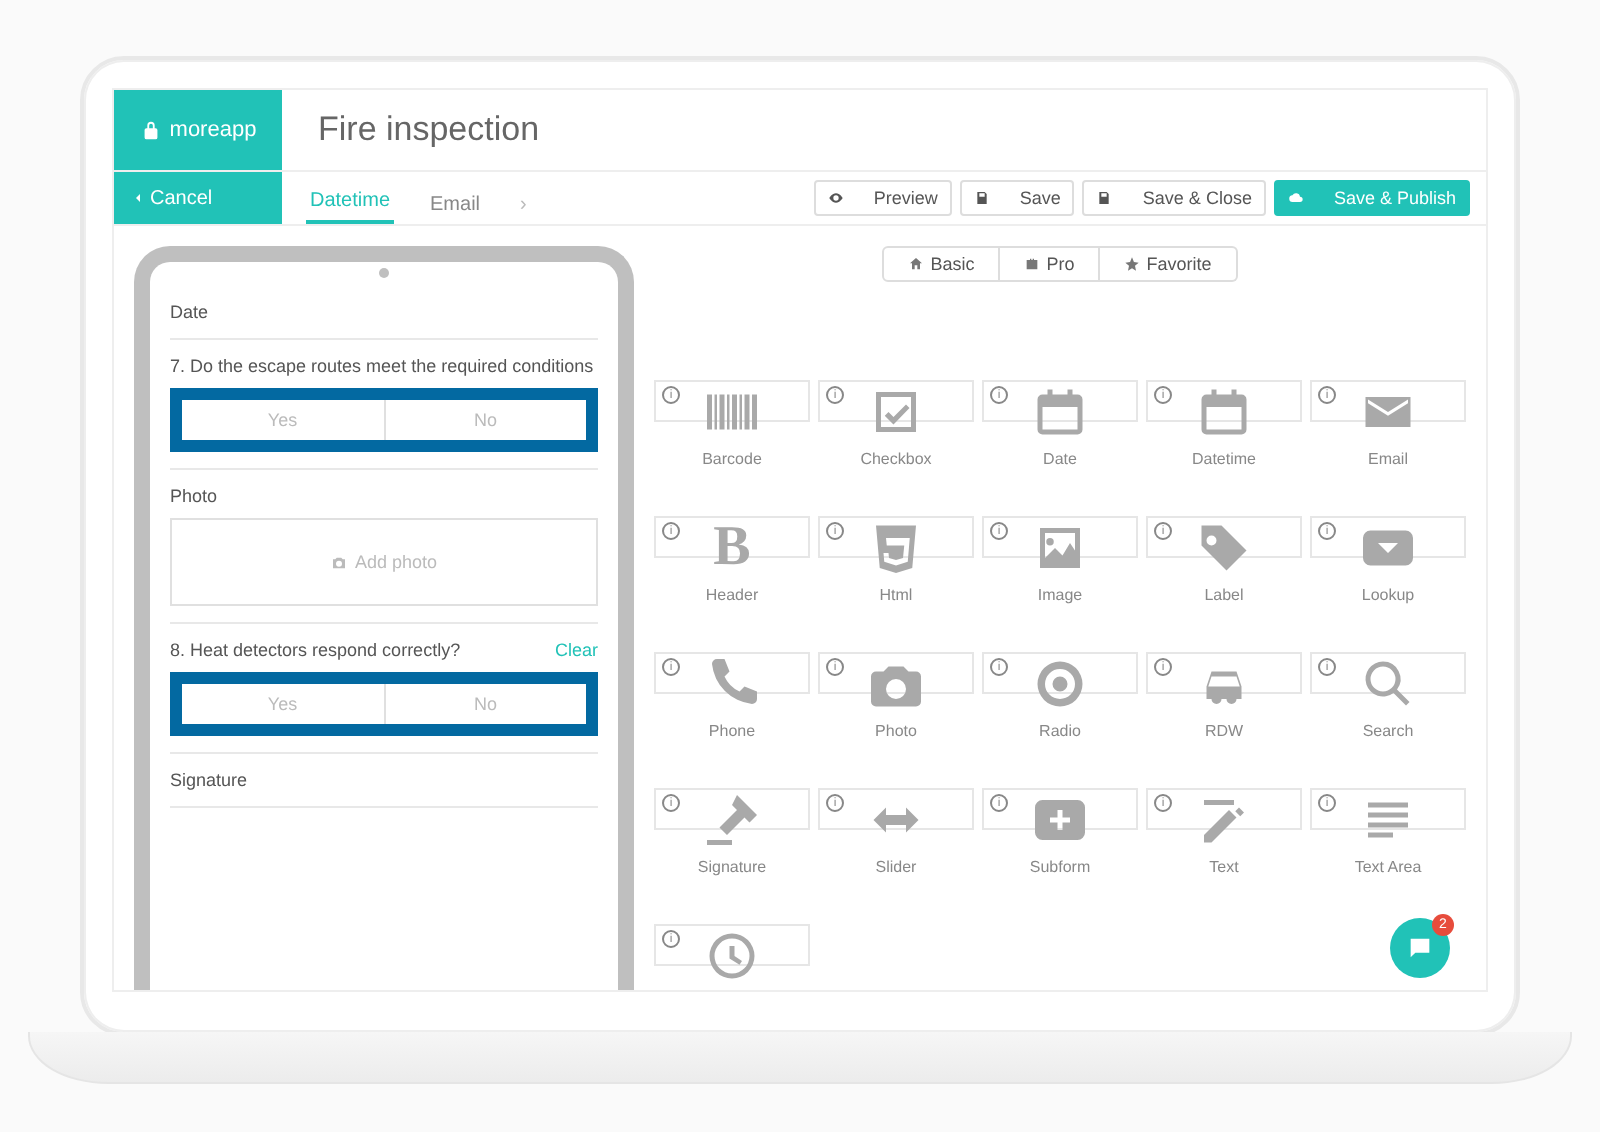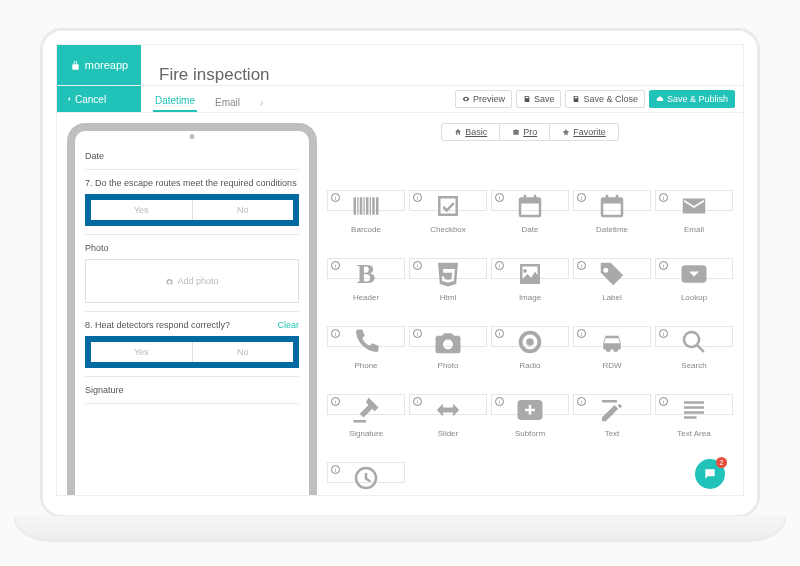--- a/index.html
+++ b/index.html
@@ -14,35 +14,35 @@
     background:linear-gradient(#f6f6f6,#ececec);
     border:1px solid #e5e5e5; border-top:none;
     border-bottom-left-radius:40px 24px; border-bottom-right-radius:40px 24px;
   }
   .screen {
     position:absolute; left:14px; top:14px; right:14px; bottom:20px;
     background:#fff; overflow:hidden; border:1px solid #eee;
   }
 
   
-  .brandbar { height:40px; background:#fff; display:flex; align-items:flex-end; }
+  .brandbar { height:40px; background:#fff; display:flex; align-items:center; }
   .brand { width:84px; height:40px; background:#21c2b7; color:#fff; display:flex; align-items:center; justify-content:center; font-size:11px; gap:4px; }
   .brand svg { width:11px; height:11px; fill:#fff; }
   .title { font-size:17px; font-weight:300; color:#666; padding-left:18px; }
 
   
   .actionbar { height:28px; border-top:1px solid #eee; border-bottom:1px solid #eee; display:flex; align-items:stretch; font-size:10px; }
   .cancel { width:84px; background:#21c2b7; color:#fff; display:flex; align-items:center; padding-left:8px; cursor:pointer; gap:2px;}
   .tabs { display:flex; align-items:flex-end; padding-left:12px; gap:16px; }
   .tab { color:#888; padding:0 2px 4px; cursor:pointer; }
   .tab.active { color:#21c2b7; border-bottom:2px solid #21c2b7; }
   .tab.chev { color:#bbb; cursor:default; }
   .spacer { flex:1; }
   .actions { display:flex; align-items:center; gap:4px; padding-right:8px; }
-  .btn { border:1px solid #ddd; background:#fff; color:#555; border-radius:2px; padding:3px 6px; font-size:9px; cursor:pointer; display:flex; align-items:center; gap:3px;}
+  .btn { border:1px solid #ddd; background:#fff; color:#555; border-radius:2px; padding:3px 6px; font-size:9px; cursor:pointer; display:flex; align-items:center; gap:15px;}
   .btn.primary { background:#21c2b7; border-color:#21c2b7; color:#fff; }
   .btn svg { width:8px; height:8px; fill:currentColor; }
 
   
   .content { display:flex; height:calc(100% - 68px); padding:10px 10px 0 10px; gap:10px; }
   .left { width:250px; }
   .right { flex:1; display:flex; flex-direction:column; }
 
   .device {
     width:100%; height:100%; border:8px solid #bfbfbf; border-bottom:none;
@@ -52,21 +52,21 @@
   .notch { position:absolute; top:3px; left:50%; transform:translateX(-50%); width:5px; height:5px; background:#bfbfbf; border-radius:50%; }
   .form { position:absolute; top:12px; left:0; right:0; bottom:0; overflow:hidden; padding:0 10px; font-size:9px; color:#555; }
   .ffield { border-bottom:1px solid #e8e8e8; padding:8px 0; }
   .ans { display:flex; margin-top:6px; border:6px solid #0369a1; }
   .ans div { flex:1; text-align:center; padding:5px 0; color:#bbb; cursor:pointer; }
   .ans div:first-child { border-right:1px solid #e0e0e0; }
   .addphoto { border:1px solid #e0e0e0; height:44px; display:flex; align-items:center; justify-content:center; color:#bbb; gap:3px; margin-top:6px; cursor:pointer; }
   .clear { float:right; color:#21c2b7; font-size:9px; cursor:pointer; }
 
   .cattabs { display:flex; justify-content:center; gap:0; margin-bottom:6px; }
-  .cattab { border:1px solid #ddd; padding:3px 12px; font-size:9px; color:#555; cursor:pointer; display:flex; align-items:center; gap:3px;text-decoration:underline;}
+  .cattab { border:1px solid #ddd; padding:3px 12px; font-size:9px; color:#555; cursor:pointer; display:flex; align-items:center; gap:3px;}
   .cattab:first-child { border-top-left-radius:3px; border-bottom-left-radius:3px; }
   .cattab:last-child { border-top-right-radius:3px; border-bottom-right-radius:3px; border-left:none;}
   .cattab:nth-child(2){ border-left:none;}
   .cattab svg { width:8px; height:8px; fill:#777; }
 
   .grid { flex:1; display:grid; grid-template-columns:repeat(5, 1fr); grid-auto-rows:64px; gap:4px; overflow:hidden; padding-bottom:2px;}
   .widget {
     border:1px solid #e6e6e6; background:#fff; position:relative;
     display:flex; flex-direction:column; align-items:center; 
     cursor:grab;

